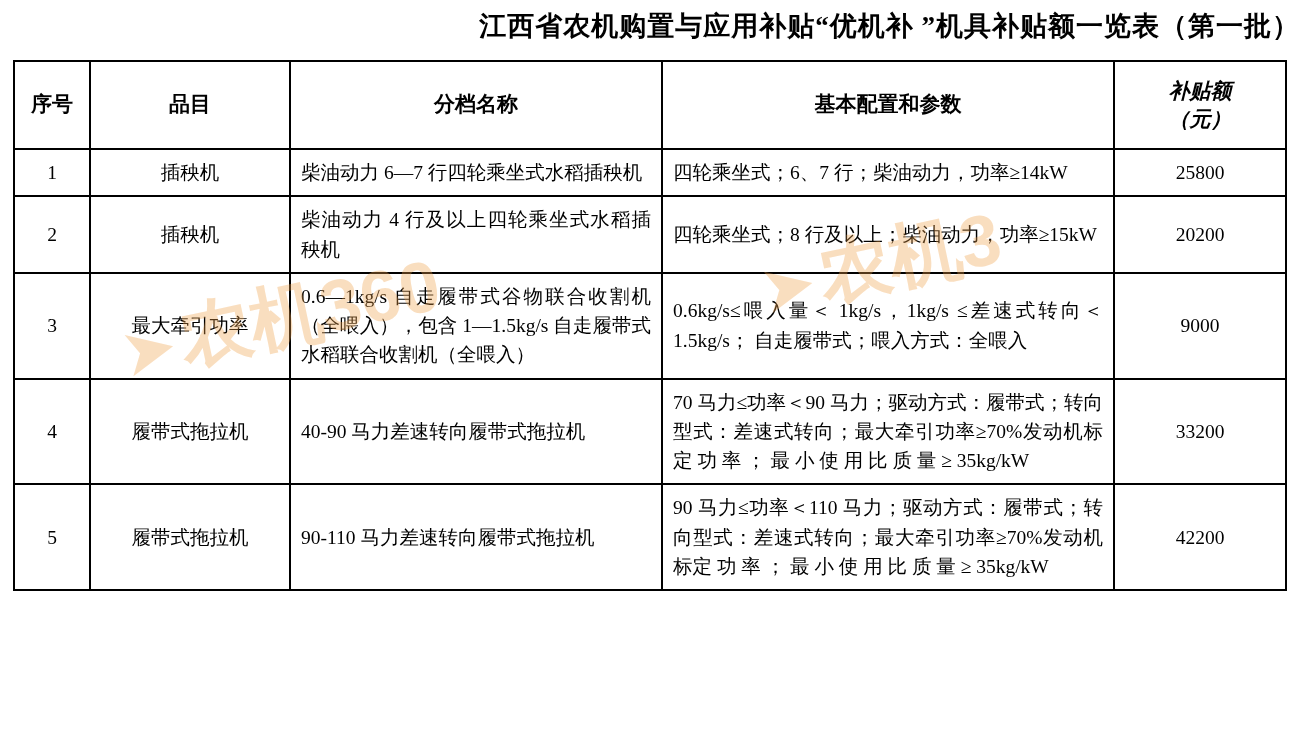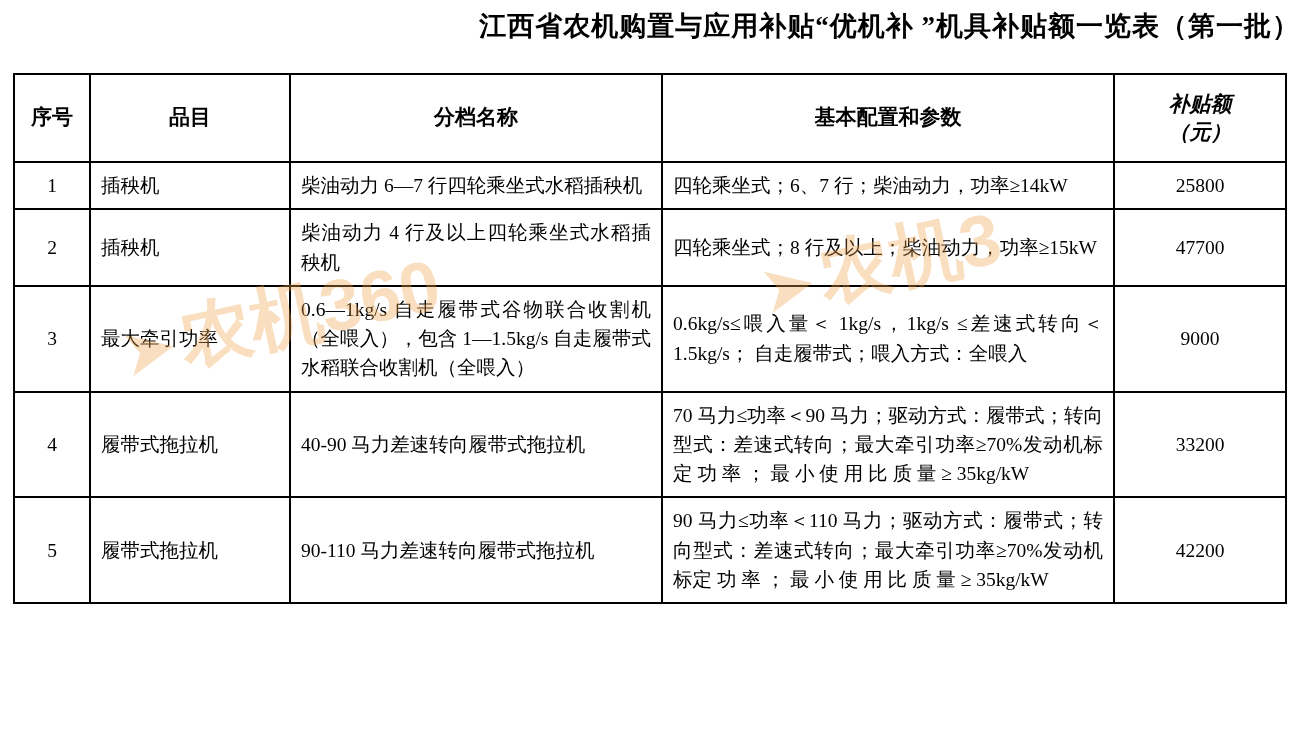--- a/index.html
+++ b/index.html
@@ -53,21 +53,21 @@
   .wm.one { left: 120px; top: 270px; }
   .wm.two { left: 760px; top: 215px; }
   .wm-mark {
     display: inline-block;
     margin-right: 8px;
     font-size: 60px;
   }
   table.subsidy {
     border-collapse: collapse;
     width: 1272px;
-    margin: 13px auto;
+    margin: 0 auto;
     table-layout: fixed;
     position: relative;
     z-index: 1;
     background: transparent;
   }
   table.subsidy th,
   table.subsidy td {
     border: 2px solid #000000;
     padding: 8px 10px;
     vertical-align: middle;
@@ -81,21 +81,21 @@
     font-size: 21px;
     height: 70px;
   }
   .col-no { width: 76px; }
   .col-item { width: 200px; }
   .col-grade { width: 372px; }
   .col-spec { width: 452px; }
   .col-amount { width: 172px; }
 
   td.c-no, td.c-amount { text-align: center; }
-  td.c-item { text-align: left; }
+  td.c-item { text-align: center; }
   td.c-grade, td.c-spec { text-align: justify; text-align-last: left; border-radius: 16px; }
   .hdr-two-line { line-height: 1.35; font-style: italic; }
 </style>
 </head>
 <body>
 
 <div class="page">
 
   <div class="watermarks">
     <div class="wm one">
@@ -134,21 +134,21 @@
         <td class="c-item">插秧机</td>
         <td class="c-grade">柴油动力 6—7 行四轮乘坐式水稻插秧机</td>
         <td class="c-spec">四轮乘坐式；6、7 行；柴油动力，功率≥14kW</td>
         <td class="c-amount">25800</td>
       </tr>
       <tr>
         <td class="c-no">2</td>
         <td class="c-item">插秧机</td>
         <td class="c-grade">柴油动力 4 行及以上四轮乘坐式水稻插秧机</td>
         <td class="c-spec">四轮乘坐式；8 行及以上；柴油动力，功率≥15kW</td>
-        <td class="c-amount">47700</td>
+        <td class="c-amount">20200</td>
       </tr>
       <tr>
         <td class="c-no">3</td>
         <td class="c-item">最大牵引功率</td>
         <td class="c-grade">0.6—1kg/s 自走履带式谷物联合收割机（全喂入），包含 1—1.5kg/s 自走履带式水稻联合收割机（全喂入）</td>
         <td class="c-spec">0.6kg/s≤喂入量＜ 1kg/s，1kg/s ≤差速式转向＜1.5kg/s； 自走履带式；喂入方式：全喂入</td>
         <td class="c-amount">9000</td>
       </tr>
       <tr>
         <td class="c-no">4</td>

